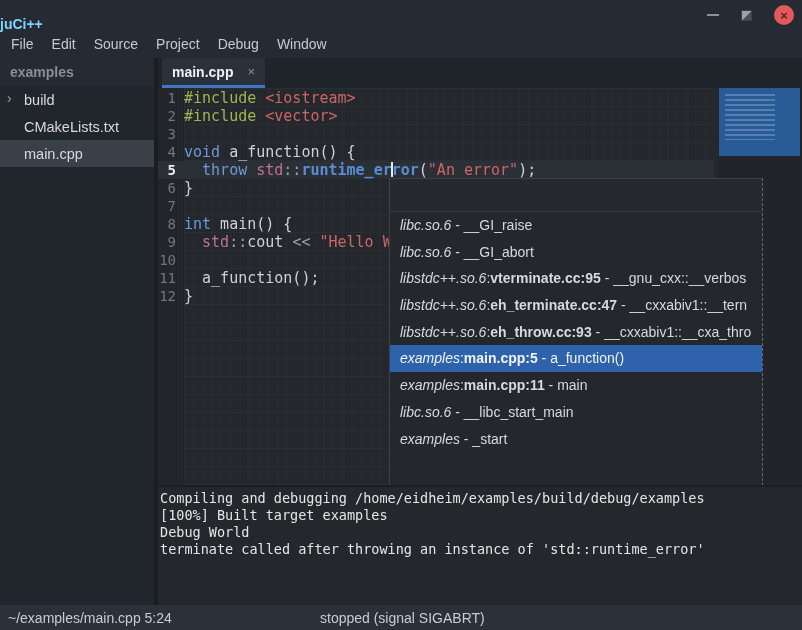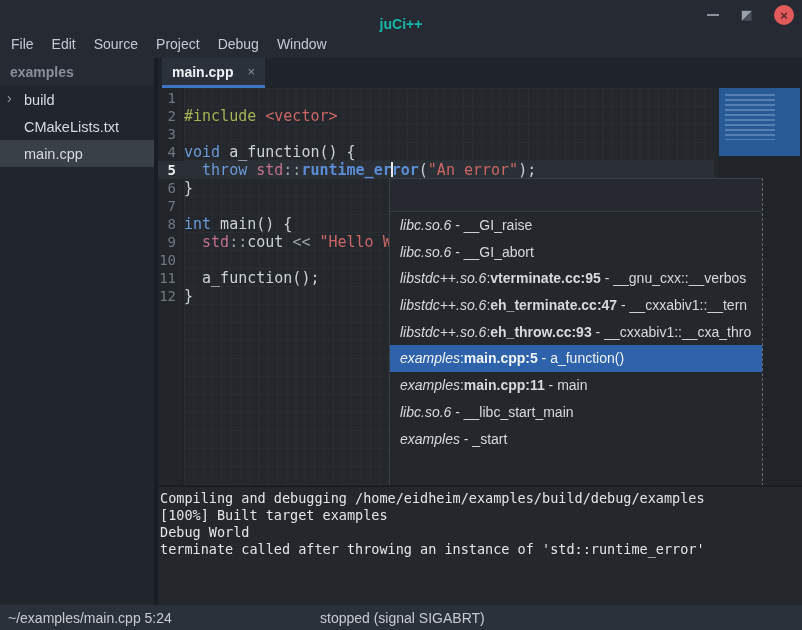--- a/index.html
+++ b/index.html
@@ -1,21 +1,21 @@
 <!DOCTYPE html>
 <html><head>
 <meta charset="utf-8">
 <style>
   * { margin:0; padding:0; box-sizing:border-box; }
   html,body { width:802px; height:630px; overflow:hidden; }
   body { background:#262b33; font-family:"Liberation Sans", sans-serif; color:#cfd4db; position:relative; }
 
   
   .titlebar { height:30px; position:relative; display:flex; align-items:center; background:#262b33; }
-  .title { position:absolute; left:0; right:0; text-align:center; font-size:14px; font-weight:bold; color:#14b8a6;margin-top:17px; }
+  .title { position:absolute; left:0; right:0; text-align:left; font-size:14px; font-weight:bold; color:#7dd3fc;margin-top:17px; }
   .win-controls { position:absolute; right:8px; top:0; height:30px; display:flex; align-items:center; gap:22px; }
   .btn-min { width:12px; height:2px; background:#8a919c; }
   .btn-max { width:11px; height:11px; background:linear-gradient(135deg,#9aa1ab 50%,#4a5059 50%); border:1px solid #3a4048; }
   .btn-close { width:20px; height:20px; border-radius:50%; background:#e25a5a; display:flex; align-items:center; justify-content:center; color:#5a2525; font-size:13px; font-weight:bold; line-height:1; }
 
   
   .menubar { height:28px; display:flex; align-items:center; padding-left:2px; background:#262b33; }
   .menu-item { padding:0 9px; font-size:14px; color:#c3cad4; }
 
   
@@ -135,21 +135,21 @@
         </div>
       </div>
 
     <div class="editor">
       <div class="gutter-bg"></div>
       <div class="grid-bg"></div>
       <div class="minimap">
         <div class="minimap-viewport"></div>
       </div>
       <div class="code-lines" id="codelines">
-          <div class="code-line"><span class="ln">1</span></div>
+          <div class="code-line"><span class="ln">1</span><span class="lt"><span class="tok-preproc">#include</span><span class="tok-plain"> </span><span class="tok-string">&lt;iostream&gt;</span></span></div>
           <div class="code-line"><span class="ln">2</span><span class="lt"><span class="tok-preproc">#include</span><span class="tok-plain"> </span><span class="tok-string">&lt;vector&gt;</span></span></div>
           <div class="code-line"><span class="ln">3</span><span class="lt"></span></div>
           <div class="code-line"><span class="ln">4</span><span class="lt"><span class="tok-keyword">void</span><span class="tok-plain"> a_function() {</span></span></div>
           <div class="code-line current"><span class="ln">5</span><span class="lt"><span class="tok-plain">  </span><span class="tok-keyword">throw</span><span class="tok-plain"> </span><span class="tok-ns">std</span><span class="tok-op">::</span><span class="tok-type">runtime_er</span><span class="cursor"></span><span class="tok-type">ror</span><span class="tok-plain">(</span><span class="tok-string">"An error"</span><span class="tok-plain">);</span></span></div>
           <div class="code-line"><span class="ln">6</span><span class="lt"><span class="tok-plain">}</span></span></div>
           <div class="code-line"><span class="ln">7</span><span class="lt"></span></div>
           <div class="code-line"><span class="ln">8</span><span class="lt"><span class="tok-keyword">int</span><span class="tok-plain"> main() {</span></span></div>
           <div class="code-line"><span class="ln">9</span><span class="lt"><span class="tok-plain">  </span><span class="tok-ns">std</span><span class="tok-op">::</span><span class="tok-plain">cout </span><span class="tok-op">&lt;&lt;</span><span class="tok-plain"> </span><span class="tok-string">"Hello W</span></span></div>
           <div class="code-line"><span class="ln">10</span><span class="lt"></span></div>
           <div class="code-line"><span class="ln">11</span><span class="lt"><span class="tok-plain">  a_function();</span></span></div>

